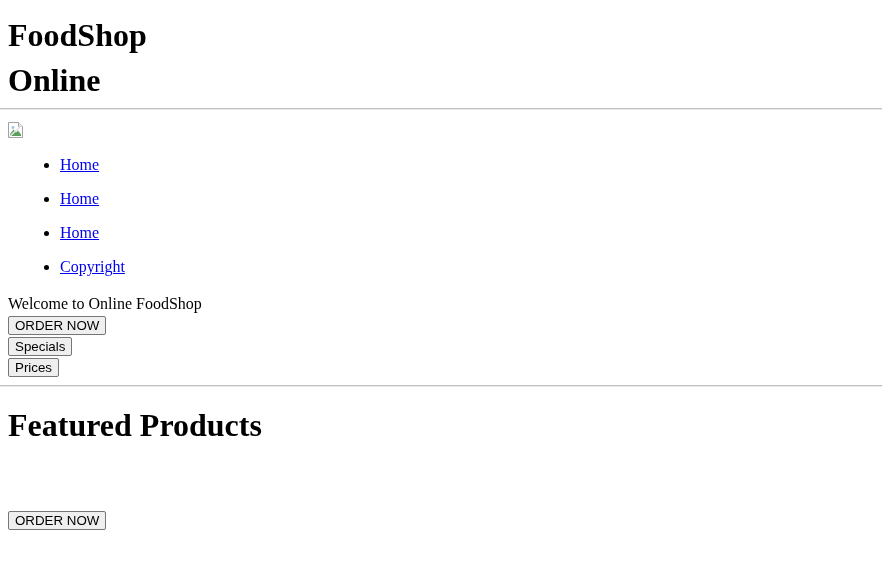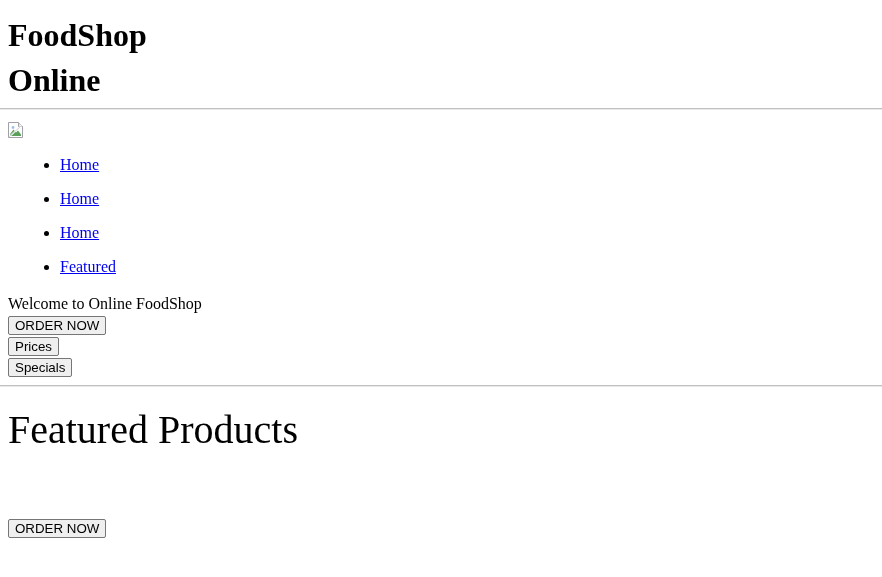--- a/index.html
+++ b/index.html
@@ -27,22 +27,22 @@
     font-size: 32px;
     font-weight: bold;
     line-height: 1.1;
     margin: 10px 0 10px 0;
     padding: 0;
     letter-spacing: 0;
   }
   h1.site-heading.first { margin-top: 8px; }
   h1.section-heading {
     font-family: "Liberation Serif", "DejaVu Serif", serif;
-    font-size: 40px;
-    font-weight: normal;
+    font-size: 32px;
+    font-weight: bold;
     line-height: 1.1;
     margin: 21px 0 21px 0;
     padding: 0;
   }
 
   
   hr.rule {
     border: 0;
     border-top: 1px solid #c0c0c0;
     border-bottom: 1px solid #e9e9e9;
@@ -133,36 +133,36 @@
     <li>
       <a href="#">Home</a>
     </li>
     <li>
       <a href="#">Home</a>
     </li>
     <li>
       <a href="#">Home</a>
     </li>
     <li>
-      <a href="#">Featured</a>
+      <a href="#">Copyright</a>
     </li>
   </ul>
 
   <div class="plain-text welcome-text">Welcome to Online FoodShop</div>
 
   <div class="btn-row">
     <button class="default-button">ORDER NOW</button>
   </div>
 
   <div class="btn-row">
-    <button class="default-button">Prices</button>
+    <button class="default-button">Specials</button>
   </div>
 
   <div class="btn-row">
-    <button class="default-button">Specials</button>
+    <button class="default-button">Prices</button>
   </div>
 
   <hr class="rule">
 
   <h1 class="section-heading">Featured Products</h1>
 
   <div class="spacer-block"></div>
 
   <div class="btn-row">
     <button class="default-button">ORDER NOW</button>

